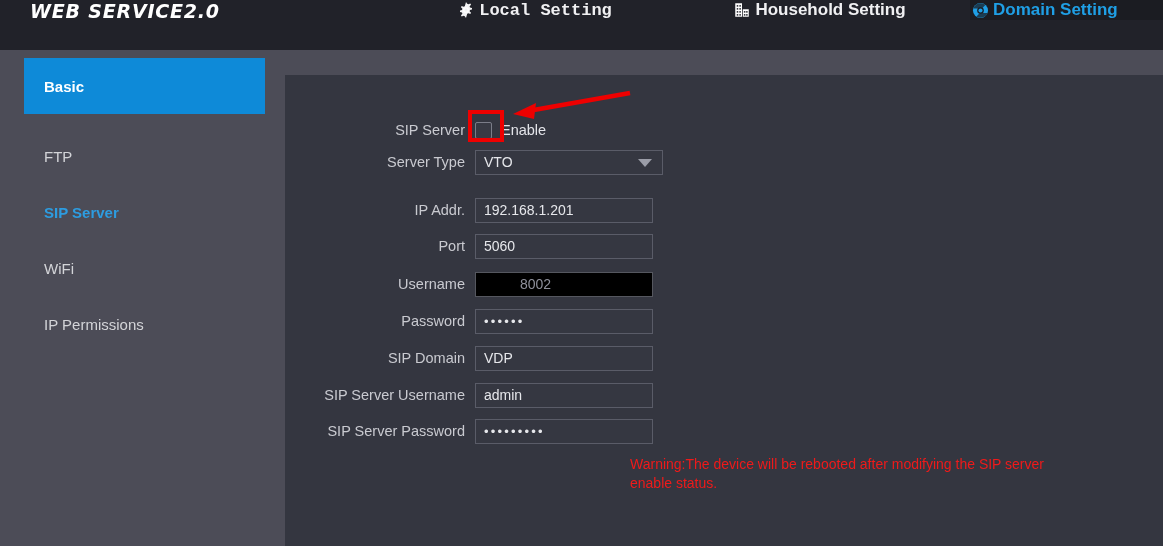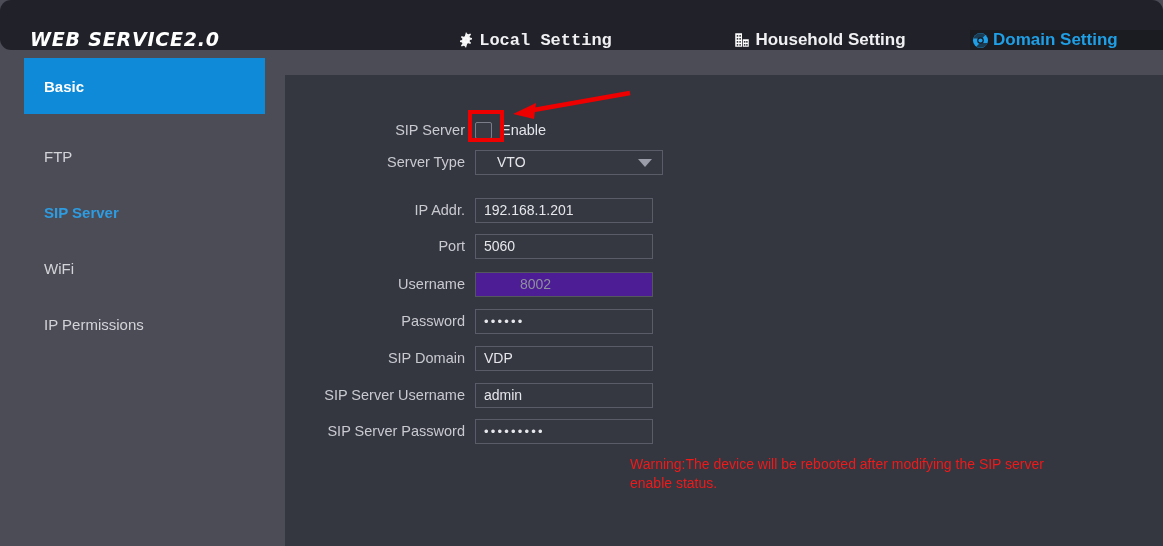--- a/index.html
+++ b/index.html
@@ -18,23 +18,22 @@
   }
 
   
   .topbar {
     position: absolute;
     left: 0; top: 0;
     width: 1163px;
     height: 50px;
     background: #212229;
     display: flex;
-    align-items: flex-end;
-    box-sizing: border-box;
-    border-radius: 11px;
+    align-items: flex-start;
+    box-sizing: border-box;
   }
   .brand {
     width: 400px;
     display: flex;
     align-items: center;
     padding-left: 30px;
     box-sizing: border-box;
   }
   .brand-text {
     color: #ffffff;
@@ -159,42 +158,42 @@
     background-color: #353741;
     border: 1px solid #5a5c68;
     color: #e6e7eb;
     font-size: 14px;
     font-family: "Liberation Sans", sans-serif;
     padding: 0 0 0 8px;
     outline: none;
     display: block;
   }
   .inp.disabled {
-    background-color: #4c1d95;
+    background-color: #000000;
     color: #8e909b;
     border-color: #55575f;
     padding-left: 44px;
   }
   .inp.pwd {
     letter-spacing: 2.2px;
     font-size: 13px;
   }
 
   .select {
     position: relative;
     width: 188px;
     height: 25px;
     box-sizing: border-box;
     background: #353741;
     border: 1px solid #5a5c68;
     color: #e6e7eb;
     font-size: 14px;
     display: flex;
     align-items: center;
-    padding-left: 21px;
+    padding-left: 8px;
     cursor: pointer;
     user-select: none;
   }
   .select .caret {
     position: absolute;
     right: 10px;
     top: 50%;
     margin-top: -3px;
     width: 0; height: 0;
     border-left: 7px solid transparent;

